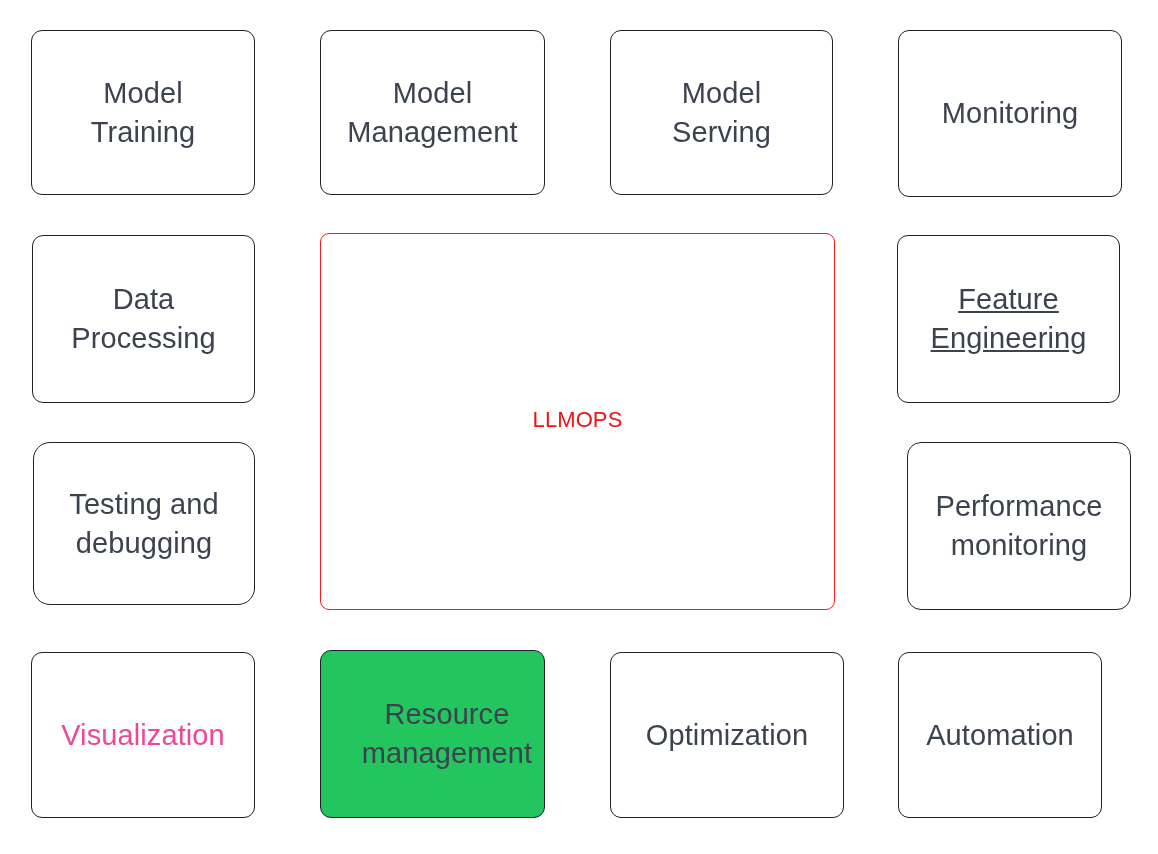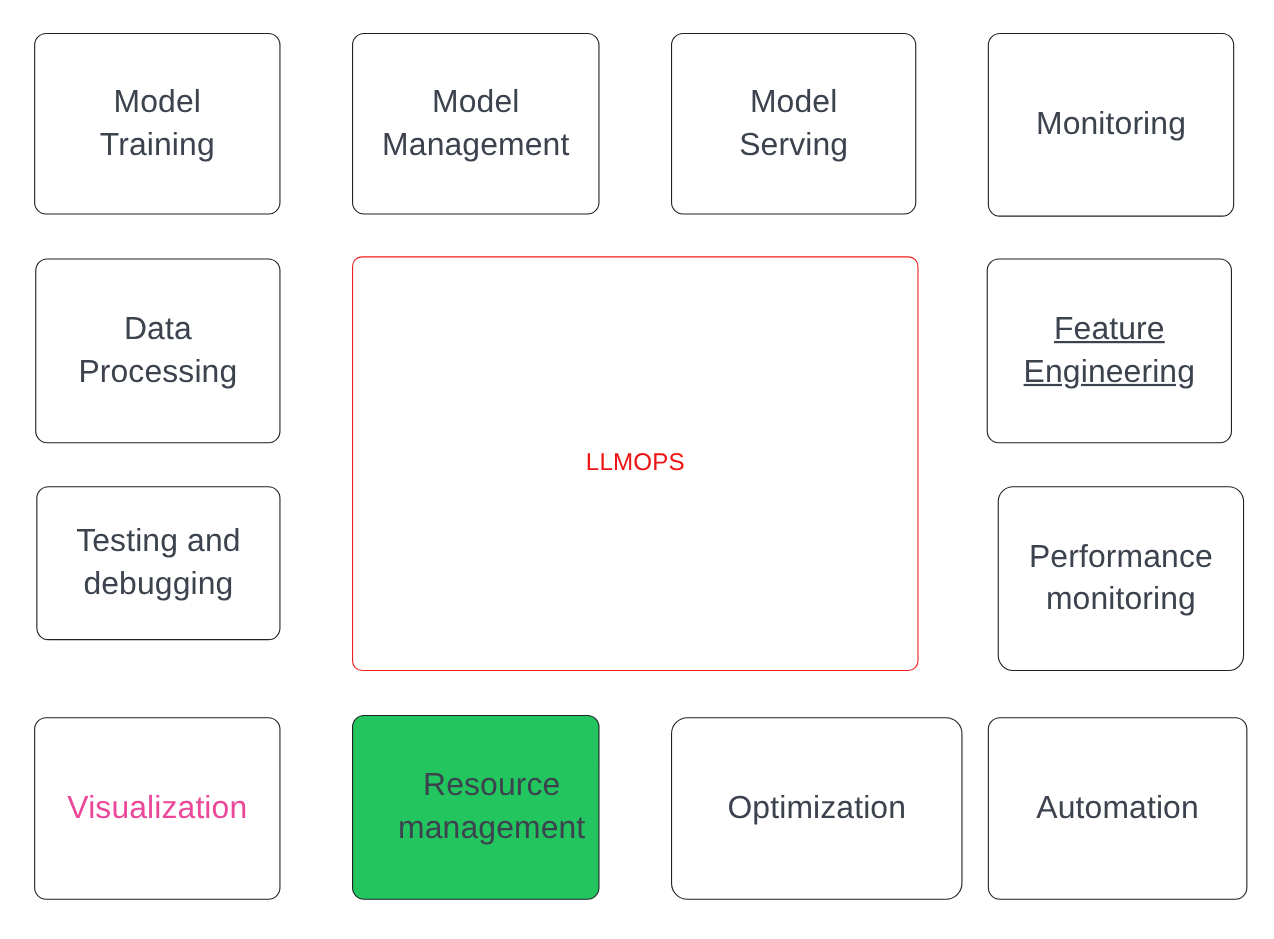--- a/index.html
+++ b/index.html
@@ -74,24 +74,24 @@
 Training</span></div>
       <div class="node" style="left: 320px; top: 30px; width: 225px; height: 165px; border-color: rgb(31, 34, 38); color: rgb(60, 67, 79); background: rgb(255, 255, 255);"><span class="node-label">Model
 Management</span></div>
       <div class="node" style="left: 610px; top: 30px; width: 223px; height: 165px; border-color: rgb(31, 34, 38); color: rgb(60, 67, 79); background: rgb(255, 255, 255);"><span class="node-label">Model
 Serving</span></div>
       <div class="node" style="left: 898px; top: 30px; width: 224px; height: 167px; border-color: rgb(31, 34, 38); color: rgb(60, 67, 79); background: rgb(255, 255, 255);"><span class="node-label">Monitoring</span></div>
       <div class="node" style="left: 32px; top: 235px; width: 223px; height: 168px; border-color: rgb(31, 34, 38); color: rgb(60, 67, 79); background: rgb(255, 255, 255);"><span class="node-label">Data
 Processing</span></div>
       <div class="node" style="left: 897px; top: 235px; width: 223px; height: 168px; border-color: rgb(31, 34, 38); color: rgb(60, 67, 79); background: rgb(255, 255, 255); text-decoration: underline;"><span class="node-label">Feature
 Engineering</span></div>
-      <div class="node" style="left: 33px; top: 442px; width: 222px; height: 140px; border-color: rgb(31, 34, 38); color: rgb(60, 67, 79); background: rgb(255, 255, 255);"><span class="node-label">Testing and
+      <div class="node" style="left: 33px; top: 442px; width: 222px; height: 163px; border-color: rgb(31, 34, 38); color: rgb(60, 67, 79); background: rgb(255, 255, 255); border-radius: 17px;"><span class="node-label">Testing and
 debugging</span></div>
       <div class="node" style="left: 907px; top: 442px; width: 224px; height: 168px; border-color: rgb(31, 34, 38); color: rgb(60, 67, 79); background: rgb(255, 255, 255); border-radius: 14px;"><span class="node-label">Performance
 monitoring</span></div>
       <div class="node" style="left: 31px; top: 652px; width: 224px; height: 166px; border-color: rgb(31, 34, 38); color: #ec4899; background: rgb(255, 255, 255);"><span class="node-label">Visualization</span></div>
       <div class="node" style="left: 320px; top: 650px; width: 225px; height: 168px; border-color: rgb(31, 34, 38); color: rgb(60, 67, 79); background: #22c55e; padding-left: 37px;"><span class="node-label">Resource
 management</span></div>
-      <div class="node" style="left: 610px; top: 652px; width: 265px; height: 166px; border-color: rgb(31, 34, 38); color: rgb(60, 67, 79); background: rgb(255, 255, 255); border-radius: 15px;"><span class="node-label">Optimization</span></div>
-      <div class="node" style="left: 898px; top: 652px; width: 236px; height: 166px; border-color: rgb(31, 34, 38); color: rgb(60, 67, 79); background: rgb(255, 255, 255);"><span class="node-label">Automation</span></div>
+      <div class="node" style="left: 610px; top: 652px; width: 234px; height: 166px; border-color: rgb(31, 34, 38); color: rgb(60, 67, 79); background: rgb(255, 255, 255);"><span class="node-label">Optimization</span></div>
+      <div class="node" style="left: 898px; top: 652px; width: 204px; height: 166px; border-color: rgb(31, 34, 38); color: rgb(60, 67, 79); background: rgb(255, 255, 255);"><span class="node-label">Automation</span></div>
     </div>
 
 </div>
 
 </body></html>

